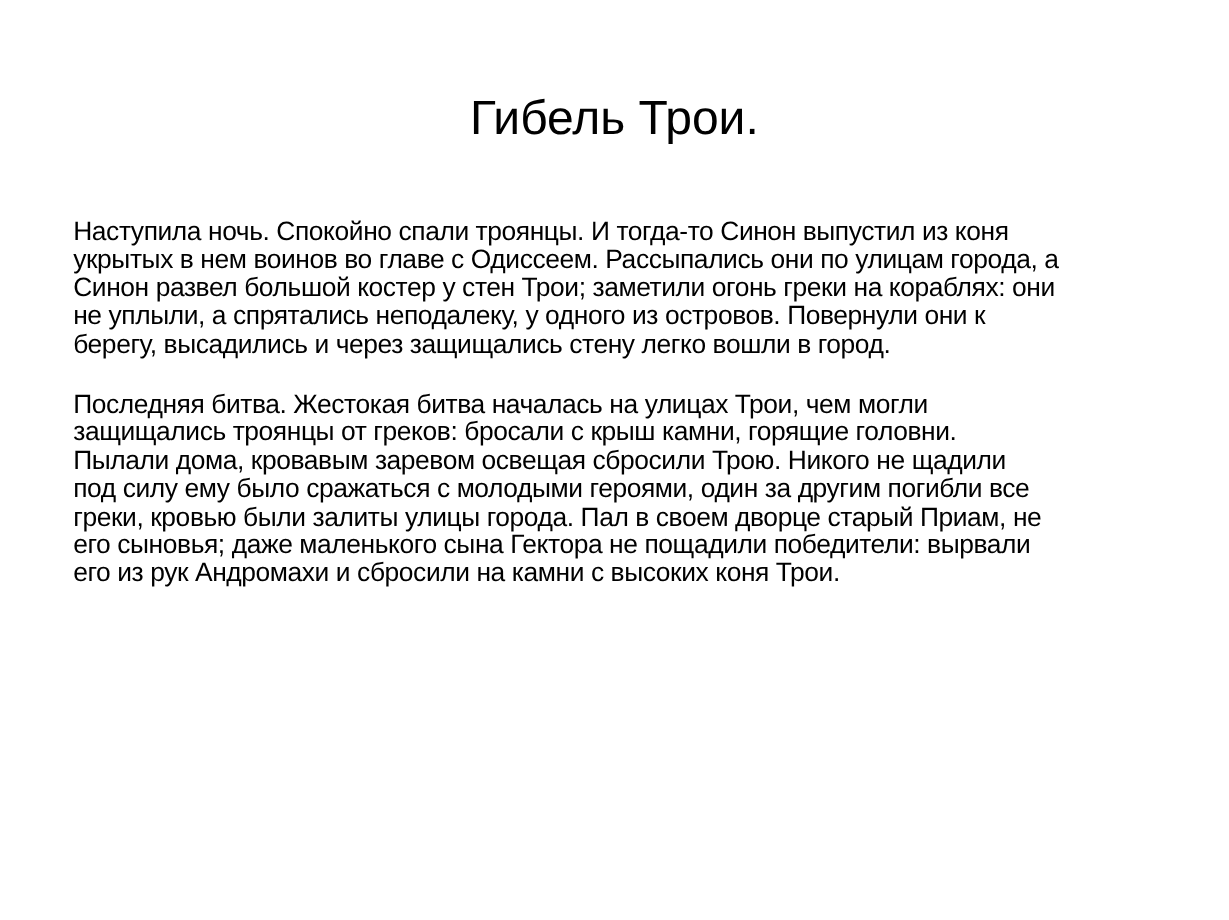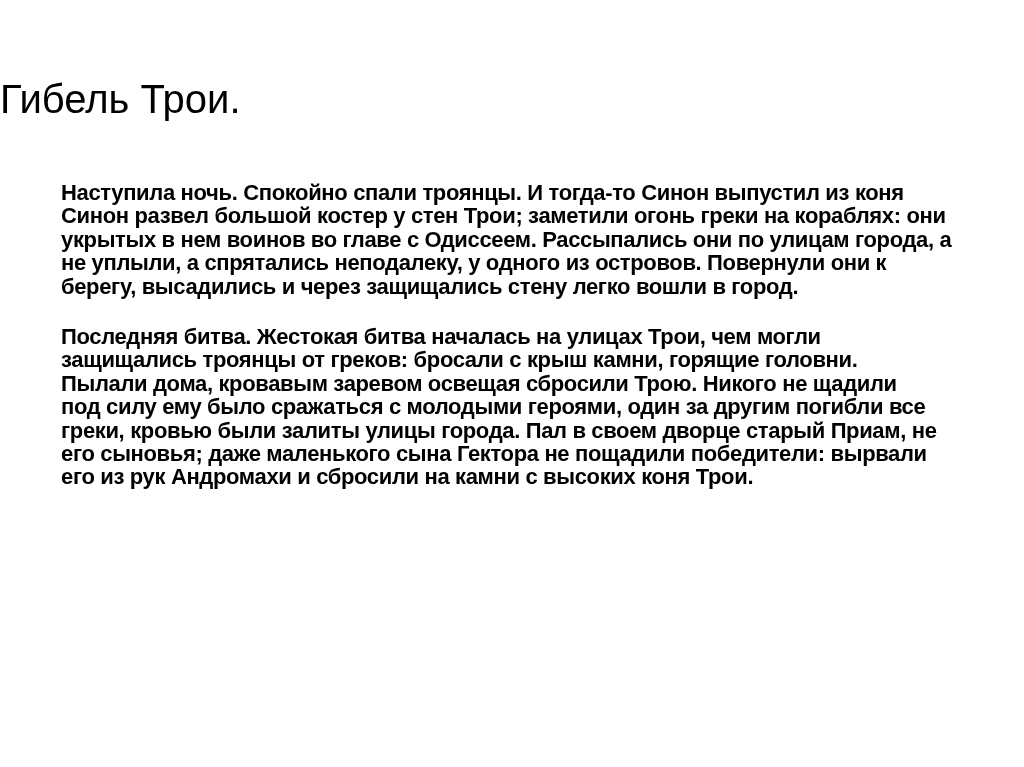--- a/index.html
+++ b/index.html
@@ -19,54 +19,53 @@
       position: absolute;
       left: 0; top: 0;
       width: 1024px; height: 767px;
       background: #ffffff;
     }
     .title {
       position: absolute;
       left: 0;
       top: 74px;
       width: 1024px;
-      text-align: left;
+      text-align: center;
       font-size: 40px;
       line-height: 50px;
       letter-spacing: 0px;
     }
     .body {
       position: absolute;
       left: 61px;
       top: 181px;
       width: 920px;
     }
     .para {
       margin: 0 0 27px 0;
       font-size: 22px;
       line-height: 23.4px;
       letter-spacing: -0.35px;
       white-space: nowrap;
     }
     .line {
       display: block;
-      font-weight: bold;
     }
   </style>
 </head>
 <body>
 
 <div class="slide">
   <div class="title">Гибель Трои.</div>
 
   <div class="body">
     <p class="para">
       <span class="line">Наступила ночь. Спокойно спали троянцы. И тогда-то Синон выпустил из коня</span>
+      <span class="line">укрытых в нем воинов во главе с Одиссеем. Рассыпались они по улицам города, а</span>
       <span class="line">Синон развел большой костер у стен Трои; заметили огонь греки на кораблях: они</span>
-      <span class="line">укрытых в нем воинов во главе с Одиссеем. Рассыпались они по улицам города, а</span>
       <span class="line">не уплыли, а спрятались неподалеку, у одного из островов. Повернули они к</span>
       <span class="line">берегу, высадились и через защищались стену легко вошли в город.</span>
     </p>
     <p class="para">
       <span class="line">Последняя битва. Жестокая битва началась на улицах Трои, чем могли</span>
       <span class="line">защищались троянцы от греков: бросали с крыш камни, горящие головни.</span>
       <span class="line">Пылали дома, кровавым заревом освещая сбросили Трою. Никого не щадили</span>
       <span class="line">под силу ему было сражаться с молодыми героями, один за другим погибли все</span>
       <span class="line">греки, кровью были залиты улицы города. Пал в своем дворце старый Приам, не</span>
       <span class="line">его сыновья; даже маленького сына Гектора не пощадили победители: вырвали</span>

